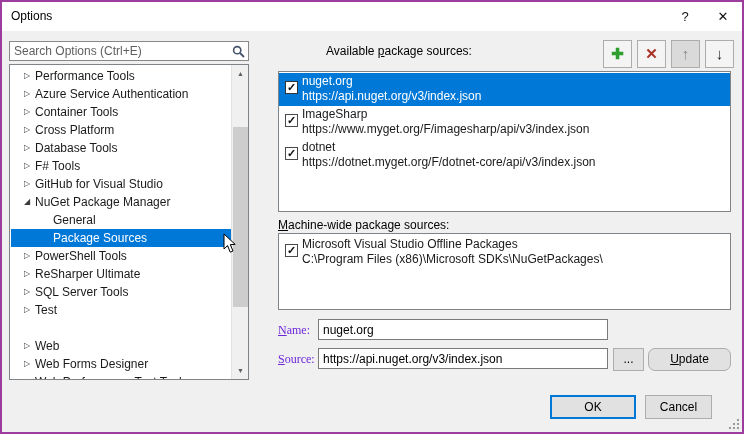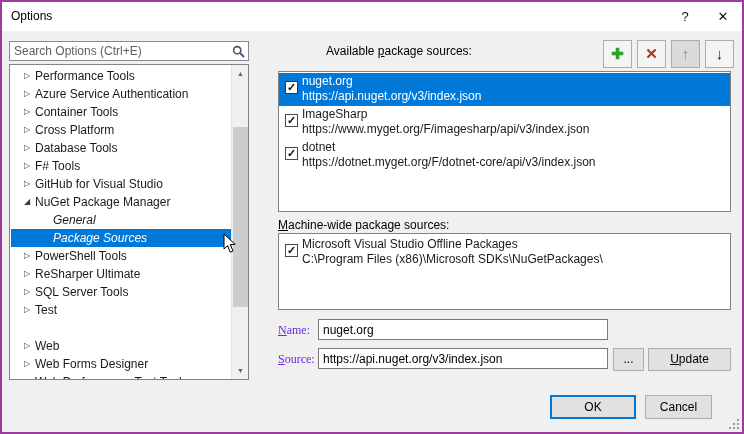--- a/index.html
+++ b/index.html
@@ -18,21 +18,21 @@
   .searchbox input { position:absolute; left:4px; top:1px; width:212px; height:16px; border:none; outline:none; font-family:"Liberation Sans",sans-serif; font-size:12px; color:#1a1a1a; }
   .searchbox input::placeholder { color:#5f5f5f; opacity:1; }
   .search-ic { position:absolute; right:3px; top:3px; }
 
   
   .tree { position:absolute; left:7px; top:62px; width:240px; height:316px; background:#fff; border:1px solid #7f8489; overflow:hidden; }
   .trow { position:absolute; left:1px; height:18px; line-height:18px; width:220px; white-space:nowrap; cursor:default; }
   .trow .arr { display:inline-block; width:16px; text-align:center; font-size:8px; color:#3c3c3c; vertical-align:top; }
   .trow .lbl { font-size:12px; }
   .ind0 { padding-left:8px; }
-  .ind1 { padding-left:42px;font-style:italic; }
+  .ind1 { padding-left:42px; }
   .trow.sel { background:#0078d7; color:#fff; }
   .vscroll { position:absolute; right:0; top:0; width:17px; height:100%; background:#f0f0f0; border-left:1px solid #e2e2e2; }
   .sb-arrow { position:absolute; left:0; width:17px; height:17px; text-align:center; font-size:7px; color:#606060; line-height:17px; }
   .sb-up { top:0; }
   .sb-down { bottom:0; }
   .sb-thumb { position:absolute; left:1px; top:62px; width:15px; height:180px; background:#cdcdcd; }
 
   
   .grp-label { position:absolute; font-size:12px; color:#000; }
   .toolbar-btn { position:absolute; top:38px; width:29px; height:28px; border:1px solid #acacac; background:#f4f4f4; text-align:center; line-height:26px; font-size:15px; font-weight:bold; cursor:default; }
@@ -50,21 +50,21 @@
   .srow .nm { position:absolute; left:23px; top:1px; font-size:12px; line-height:15px; }
   .srow .ur { position:absolute; left:23px; top:16px; font-size:12px; line-height:15px; }
   .checkbox { width:13px; height:13px; background:#fff; border:1px solid #4a4a4a; text-align:center; }
   .checkbox .mark { display:block; font-size:11px; line-height:11px; color:#111; font-weight:bold; }
 
   
   .fld-label { position:absolute; font-size:12px; color:#6d28d9;font-family:Liberation Serif, serif; }
   .txt { position:absolute; left:316px; width:290px; height:21px; background:#fff; border:1px solid #7a7a7a; font-family:"Liberation Sans",sans-serif; font-size:12px; padding:0 4px; color:#000; outline:none; }
   .btn { position:absolute; background:#e1e1e1; border:1px solid #adadad; text-align:center; font-size:12px; color:#000; cursor:default; }
   .btn-browse { left:611px; top:346px; width:31px; height:23px; line-height:21px; }
-  .btn-update { left:646px; top:346px; width:83px; height:23px; line-height:21px; }
+  .btn-update { left:646px; top:346px; width:83px; height:23px; line-height:21px;border-radius:7px; }
   .btn-ok { left:548px; top:393px; width:86px; height:24px; line-height:20px; border:2px solid #0078d7; }
   .btn-cancel { left:643px; top:393px; width:67px; height:24px; line-height:22px; }
 
   u { text-decoration:underline; }
 
   .grip { position:absolute; right:3px; bottom:3px; width:12px; height:12px; }
   .grip i { position:absolute; width:2px; height:2px; background:#9a9a9a; }
   .cursor { position:absolute; left:221px; top:231px; }
 </style>
 </head>

